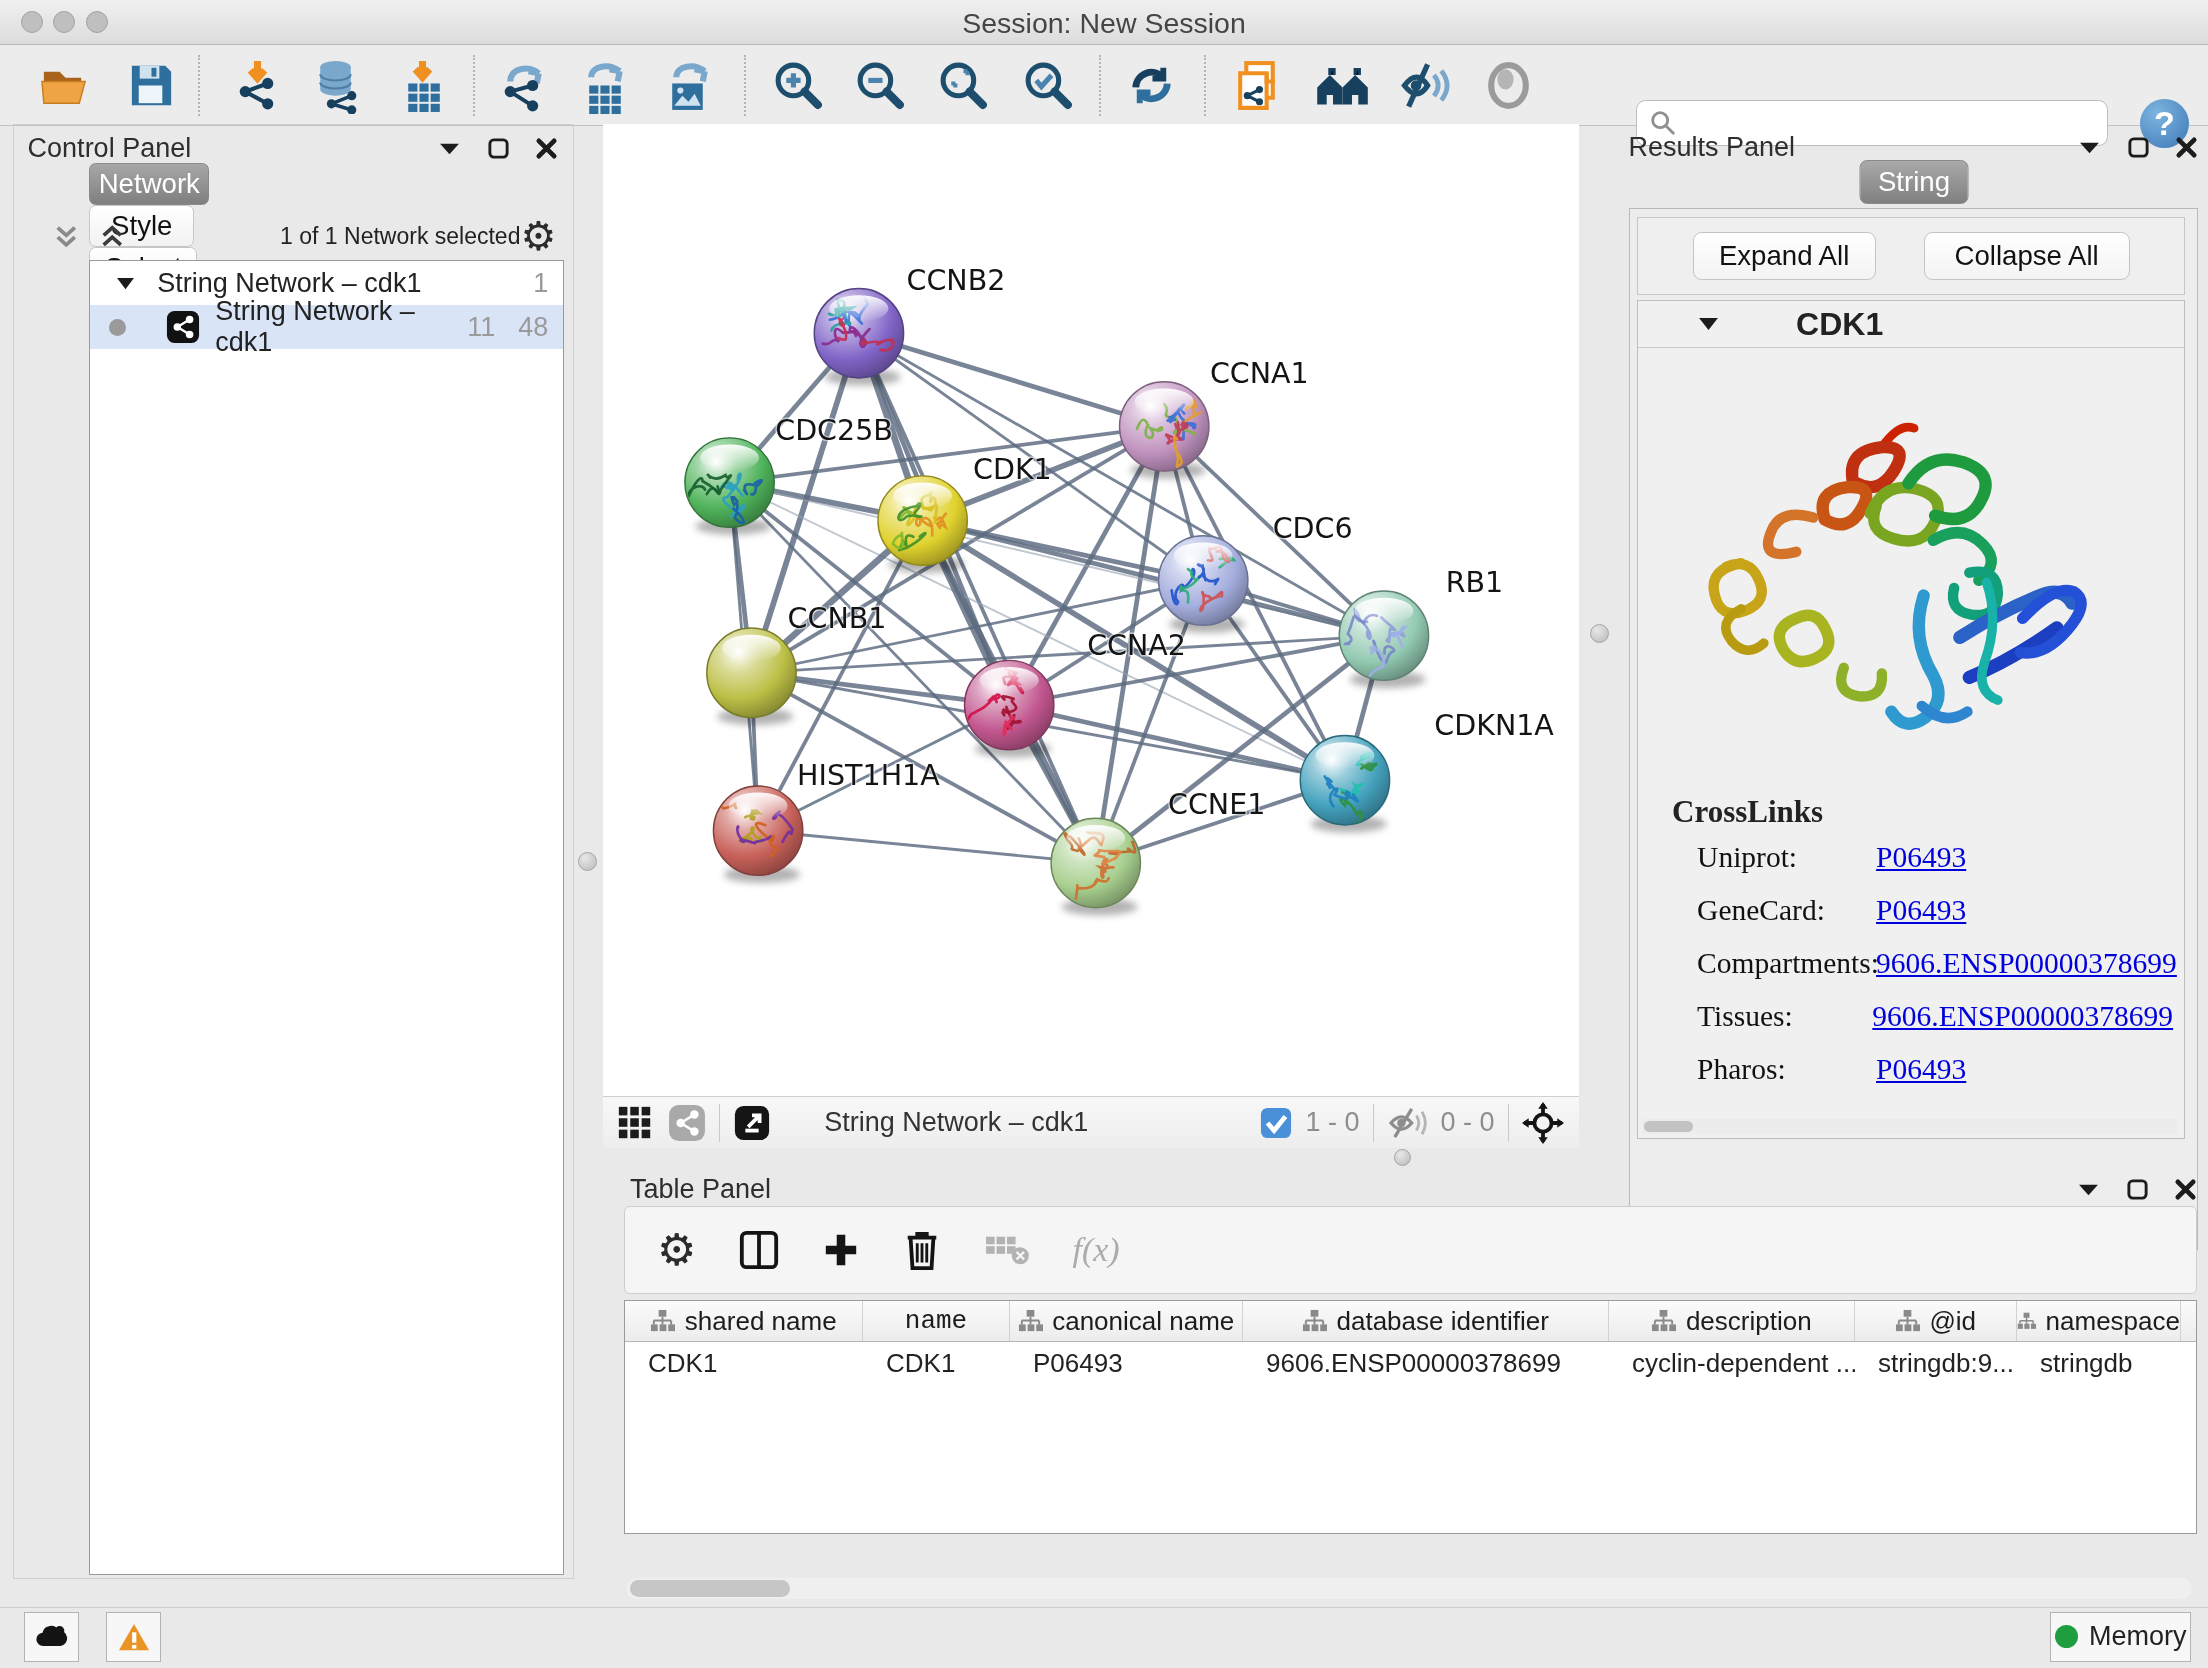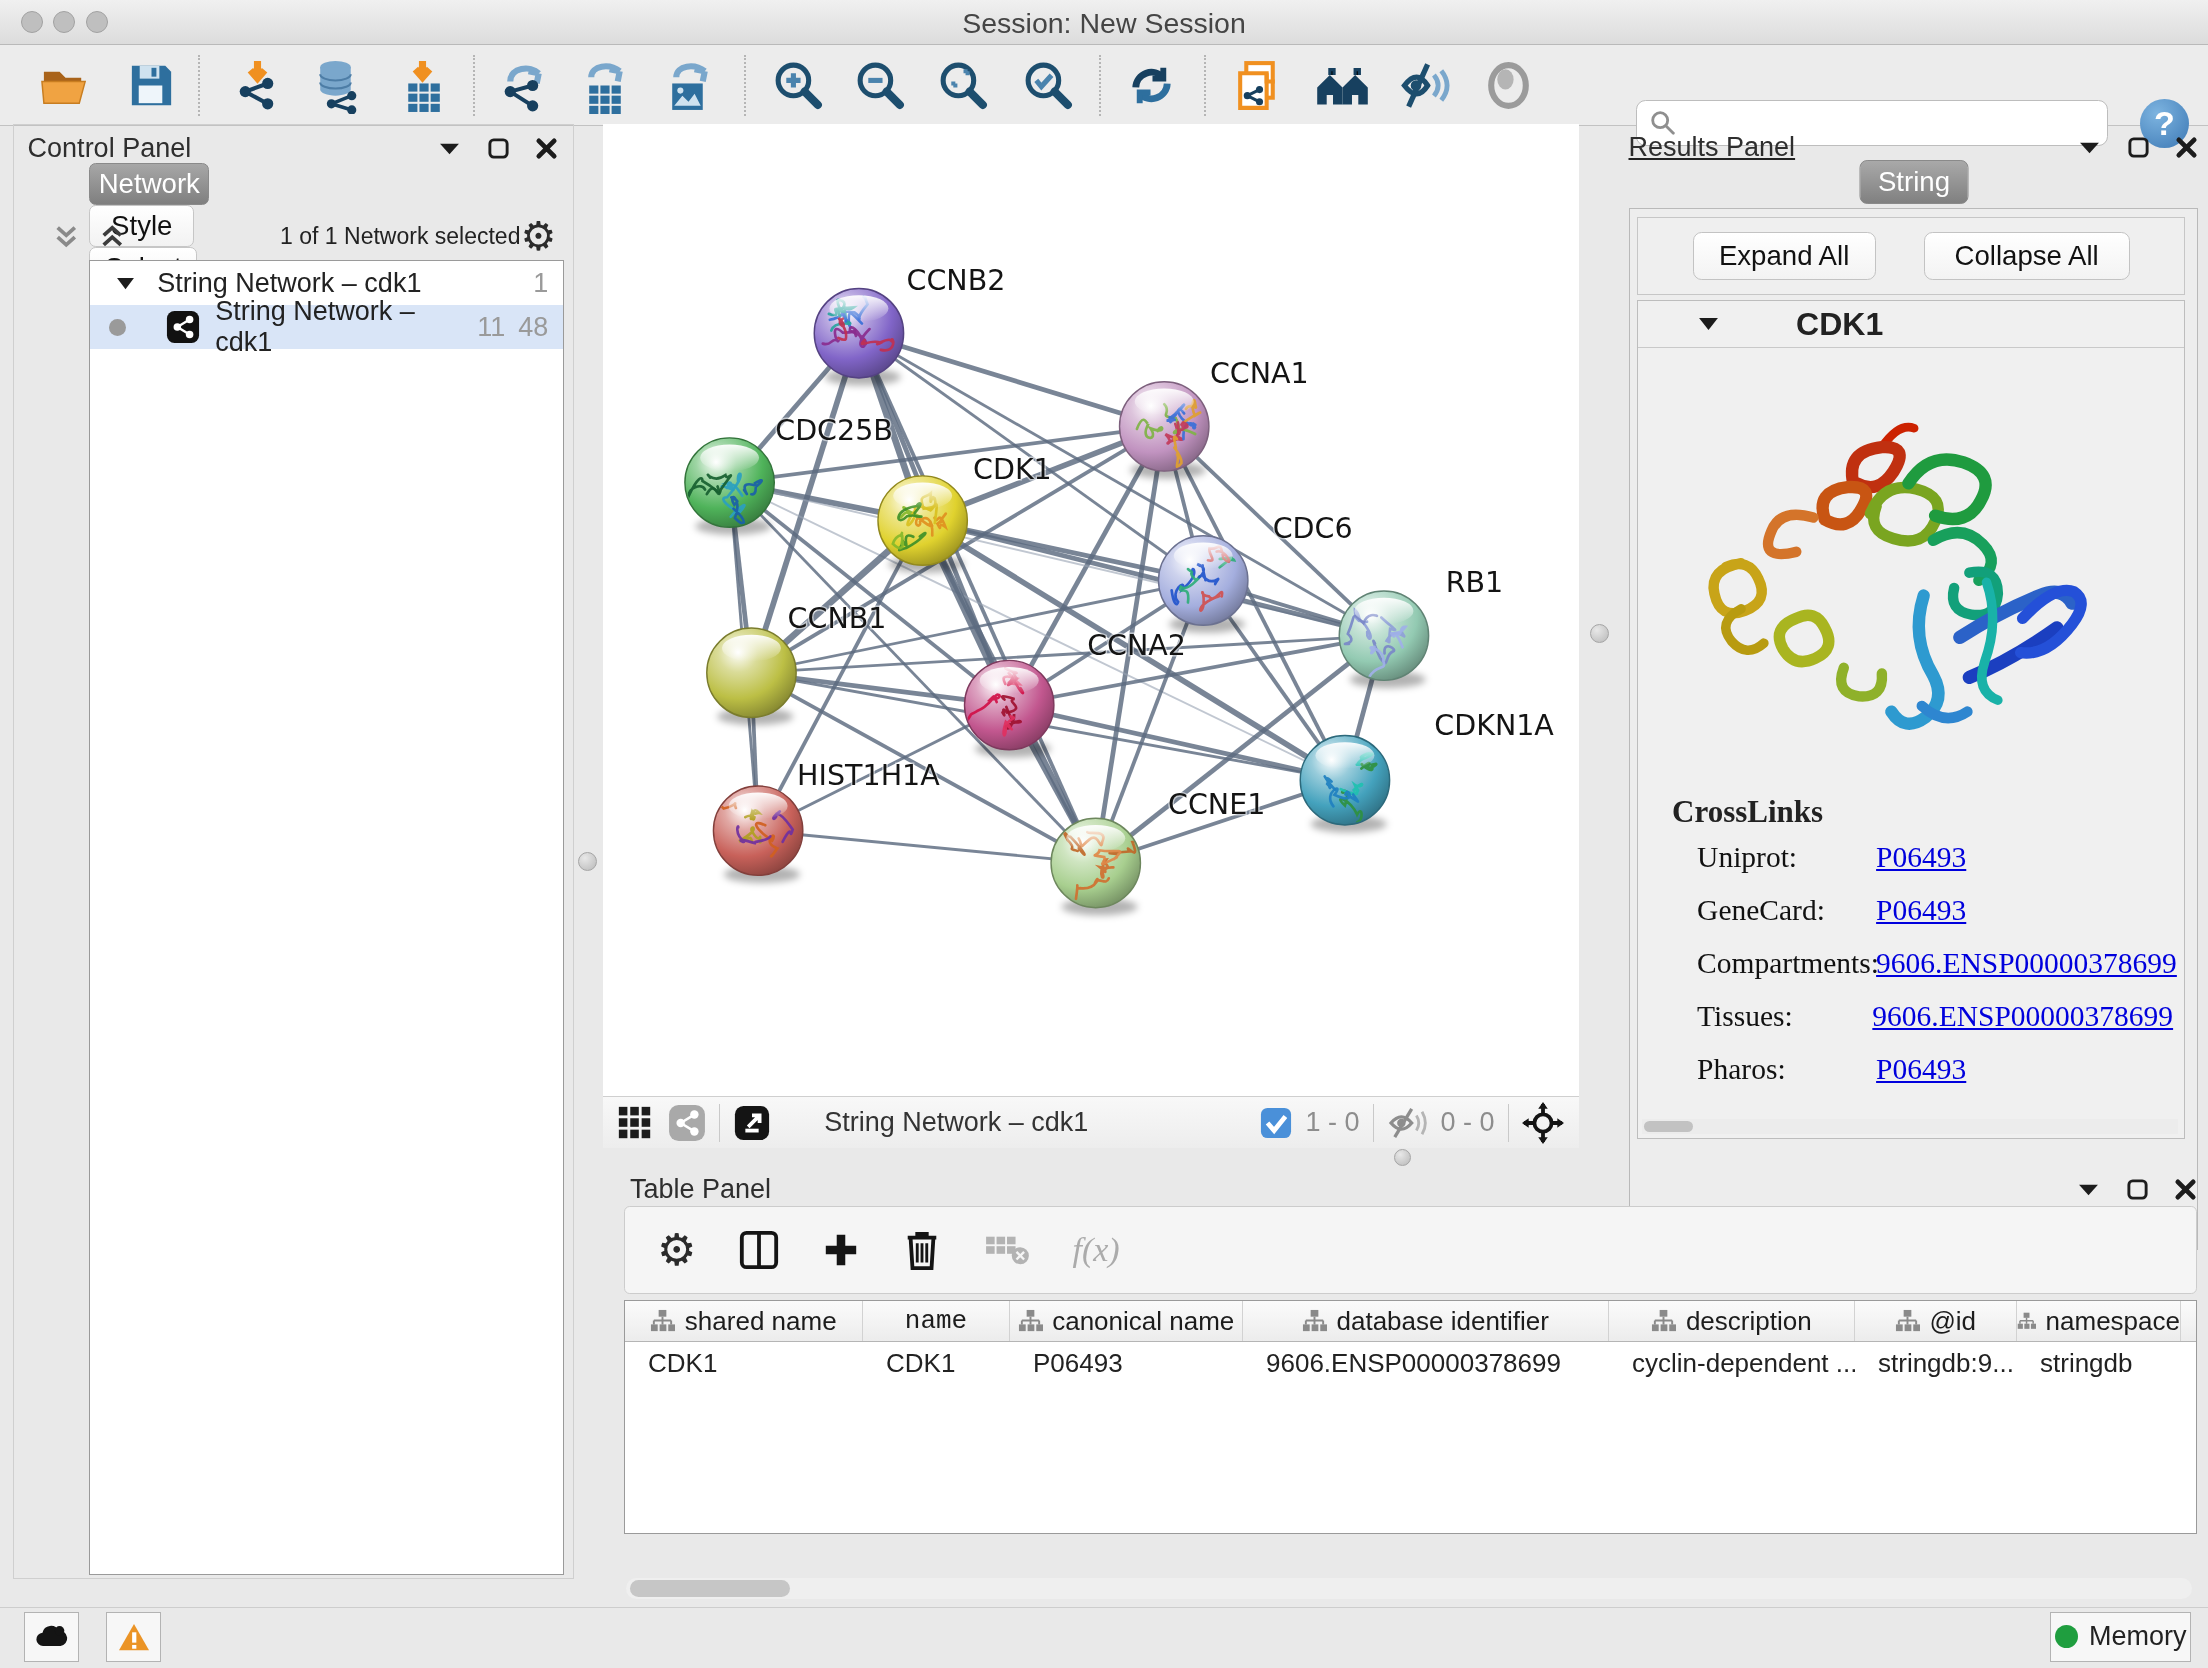--- a/index.html
+++ b/index.html
@@ -311,21 +311,21 @@
     <div class="treerow rowsel" style="padding:0 15px 0 19px;">
       <span style="width:17px;height:17px;border-radius:50%;background:#9a9a9a;"></span>
       <svg width="34" height="34" viewBox="0 0 36 36" style="margin-left:40px">
         <rect x="1" y="1" width="34" height="34" rx="8" fill="#111"></rect>
         <circle cx="12" cy="18" r="4" fill="#fff"></circle>
           <circle cx="25" cy="10" r="4" fill="#fff"></circle>
           <circle cx="25" cy="26" r="4" fill="#fff"></circle>
         <path d="M12 18 L25 10 M12 18 L25 26" stroke="#fff" stroke-width="2.5"></path>
       </svg>
       <span style="margin-left:15px;flex:1;">String Network – cdk1</span>
-      <span class="cnt" style="margin-right:13px;">11</span>
+      <span class="cnt" style="margin-right:23px;">11</span>
       <span class="cnt">48</span>
     </div>
   </div>
 </div>
 <div class="splitter-dot" style="left:578px;top:852px;"></div>
 
 <div class="canvas">
   <svg id="netsvg" width="976" height="972" viewBox="0 0 1026 1022">
       <defs>
         <linearGradient id="gloss" x1="0" y1="0" x2="0" y2="1">
@@ -693,21 +693,21 @@
       <circle cx="22" cy="22" r="9" stroke="#141414" stroke-width="4" fill="none"></circle>
       <path d="M22 2 v10 M22 32 v10 M2 22 h10 M32 22 h10" stroke="#141414" stroke-width="4"></path>
       <path d="M22 0 l-5 7 h10 z M22 44 l-5 -7 h10 z M0 22 l7 -5 v10 z M44 22 l-7 -5 v10 z" fill="#141414"></path>
     </svg>
   </div>
 </div>
 <div class="splitter-dot" style="left:1590px;top:624px;"></div>
 <div class="splitter-dot" style="left:1394px;top:1149px;width:15px;height:15px;"></div>
 
 <div class="results">
-  <div class="res-hdr" style="padding:7.6px 11.4px 0 9.5px;text-decoration:underline;">
+  <div class="res-hdr" style="padding:7.6px 11.4px 0 9.5px;">
     <span class="panel-title">Results Panel</span>
     <span class="panel-icons">
       <svg width="25" height="17" viewBox="0 0 26 18">
           <path d="M3 4 h20 l-10 11 z" fill="#1c1c1c"></path>
         </svg>
       <svg width="23" height="23" viewBox="0 0 24 24">
           <rect x="3" y="3" width="18" height="18" rx="4" fill="none" stroke="#1c1c1c" stroke-width="3"></rect>
         </svg>
       <svg width="23" height="23" viewBox="0 0 24 24">
           <path d="M4 4 L20 20 M20 4 L4 20" stroke="#1c1c1c" stroke-width="5" stroke-linecap="round"></path>

